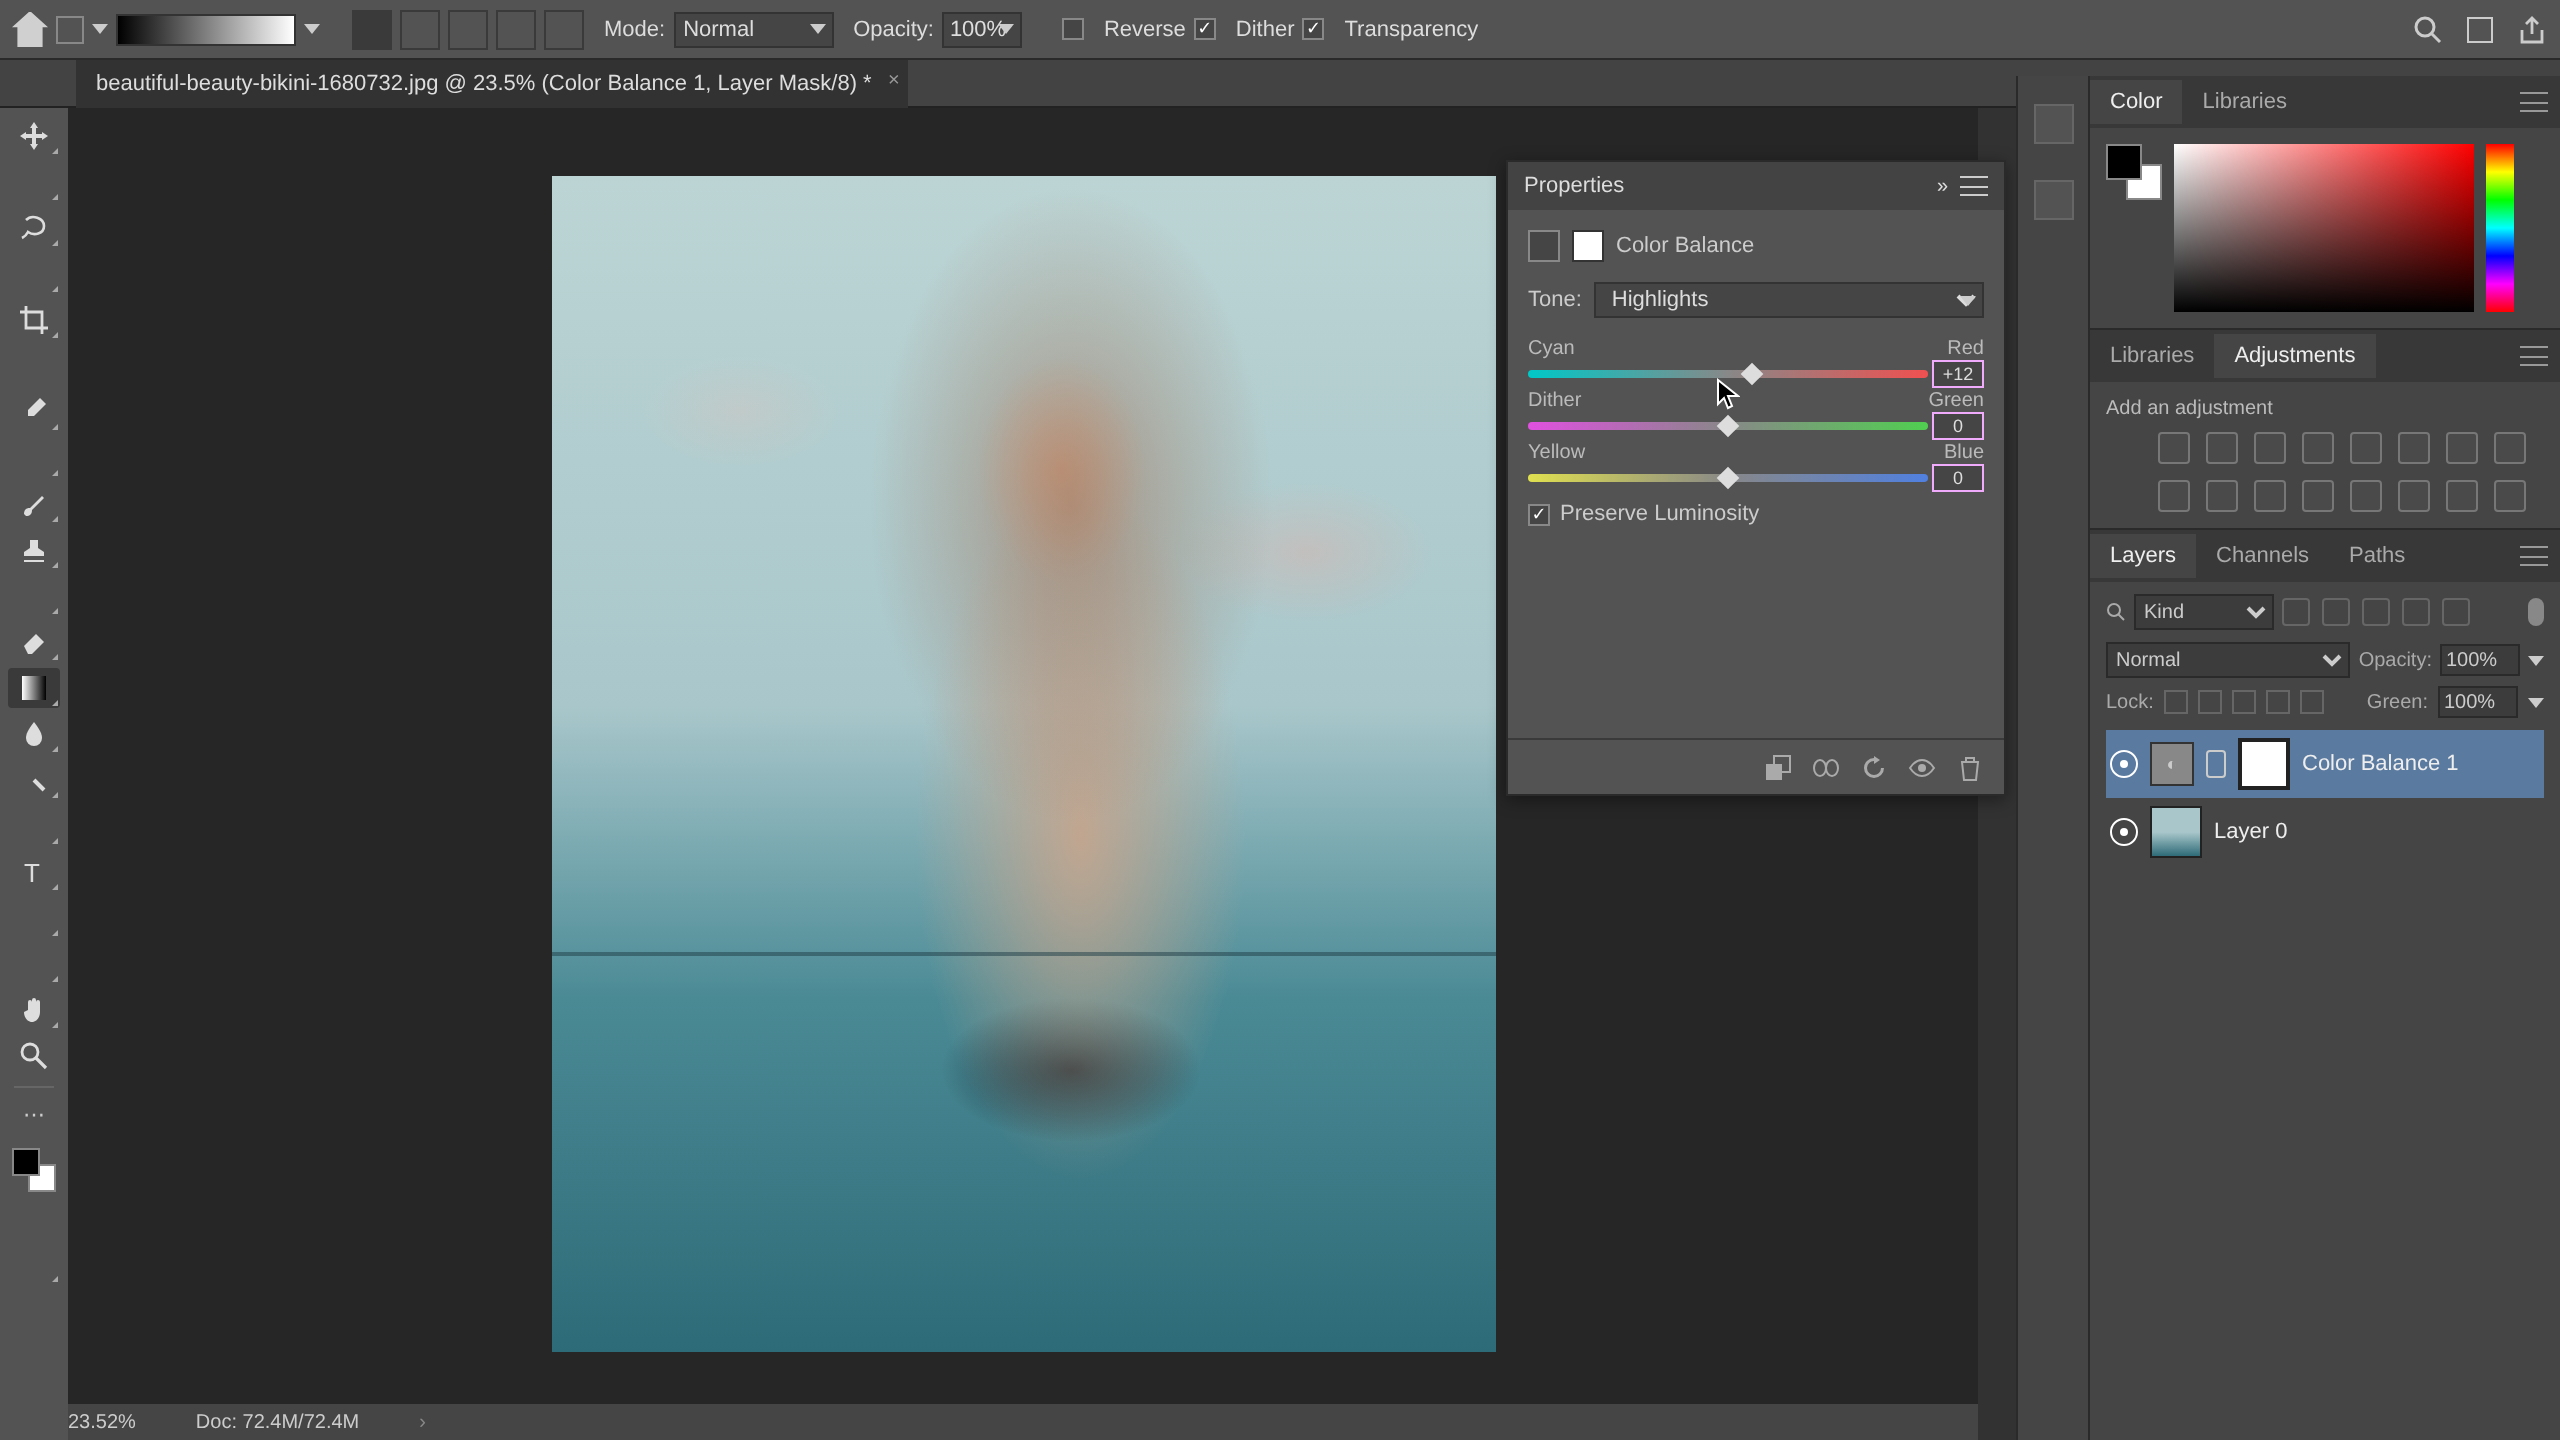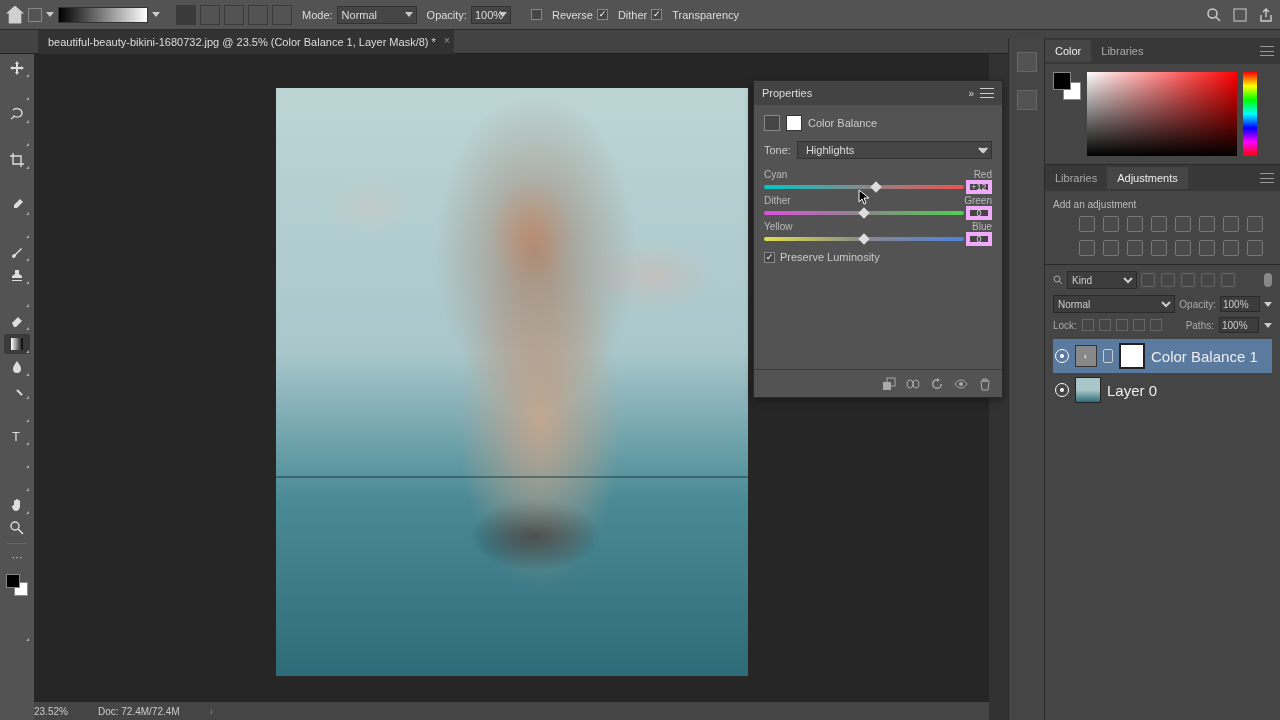--- a/index.html
+++ b/index.html
@@ -72,21 +72,21 @@
 .props-title-row .ico-box{width:16px;height:16px;border:1px solid #888; background:#454545;}
 .props-title-row .mask-box{width:16px;height:16px;background:#fff;border:1px solid #333;}
 .prop-row{display:flex; align-items:center; gap:6px; margin-bottom:10px;}
 .prop-label{font-size:11px; color:#ccc;}
 .prop-select{flex:1; background:#454545; border:1px solid #333; color:#ddd; font-size:11px; height:18px; padding:0 4px;}
 .slider-row{margin-bottom:4px;}
 .slider-labels{display:flex; justify-content:space-between; font-size:10px; color:#bbb;}
 .slider-track{height:8px; position:relative; margin:3px 0;}
 .slider-track .track{position:absolute; left:0; right:28px; top:2px; height:4px; border-radius:2px;}
 .slider-track .handle{position:absolute; top:0; width:8px; height:8px; background:#ddd; transform:rotate(45deg);}
-.slider-track .val-box{position:absolute; right:0; top:-3px; width:26px; height:14px; background:#454545; border:4px solid #f0abfc; font-size:9px; display:flex; align-items:center; justify-content:center; color:#ddd;margin-left:12px;}
+.slider-track .val-box{position:absolute; right:0; top:-3px; width:26px; height:14px; background:#454545; border:1px solid #f0abfc; font-size:9px; display:flex; align-items:center; justify-content:center; color:#ddd;margin-left:12px;}
 .track-cr{background:linear-gradient(90deg,#00c8c8,#888 50%,#f05050);}
 .track-mg{background:linear-gradient(90deg,#e050e0,#888 50%,#50d050);}
 .track-yb{background:linear-gradient(90deg,#e0e050,#888 50%,#5080e0);}
 .preserve-row{display:flex; align-items:center; gap:5px; margin-top:8px;}
 .props-footer{border-top:1px solid #3a3a3a; height:28px; display:flex; align-items:center; justify-content:flex-end; gap:10px; padding:0 10px;}
 .props-footer .f-ico{width:14px;height:14px; fill:#aaa;}
 
 
 .right-dock{ position:absolute; right:0; top:38px; width:236px; height:682px; background:#454545; border-left:1px solid #2a2a2a;}
 .dock-strip{position:absolute; right:236px; top:38px; width:36px; height:682px; background:#454545; border-left:1px solid #2a2a2a; display:flex; flex-direction:column; align-items:center; padding-top:14px; gap:18px;}
@@ -126,21 +126,21 @@
 .lock-icons{display:flex;gap:5px;}
 .lock-icons .li{width:12px;height:12px;border:1px solid #666;}
 .layer-list{}
 .layer-item{display:flex;align-items:center;gap:6px;height:34px;padding:0 2px;}
 .layer-item.sel{background:#5a7aa0;}
 .eye{width:14px;height:14px;border-radius:50%;border:1px solid #fff;position:relative;}
 .eye::after{content:"";position:absolute;left:4px;top:4px;width:4px;height:4px;background:#fff;border-radius:50%;}
 .adj-thumb{width:22px;height:22px;border:1px solid #333;background:#888;font-size:9px;display:flex;align-items:center;justify-content:center;}
 .link-ico{width:10px;height:14px;border:1px solid #ccc;border-radius:2px;}
 .mask-thumb{width:26px;height:26px;background:#fff;border:2px solid #222;}
-.layer-name{font-size:15px;color:#eee;}
+.layer-name{font-size:11px;color:#eee;}
 .img-thumb{width:26px;height:26px;background:linear-gradient(180deg,#a9c7cb 50%,#2e6b78);border:1px solid #222;}
 
 
 .status-bar{position:absolute;left:34px;bottom:0;width:955px;height:18px;background:#454545;display:flex;align-items:center;gap:30px;padding:0 0;font-size:10px;color:#ccc;}
 
 
 .cursor-arrow{position:absolute; width:12px;height:16px; fill:#000; stroke:#fff; stroke-width:1;}
 </style>
 </head>
 <body>
@@ -491,20 +491,26 @@
         <div class="ai"></div>
           <div class="ai"></div>
           <div class="ai"></div>
           <div class="ai"></div>
           <div class="ai"></div>
       </div>
     </div>
   </div>
 
   <div class="panel-section" style="border-bottom:none;">
+    <div class="panel-tabs">
+      <div class="panel-tab active">Layers</div>
+      <div class="panel-tab">Channels</div>
+      <div class="panel-tab">Paths</div>
+      <span class="menu-lines"></span>
+    </div>
     <div class="layers-body">
       <div class="layers-row1">
         <svg width="10" height="10">
             <circle cx="4" cy="4" r="3" fill="none" stroke="#aaa"></circle>
             <line x1="6" y1="6" x2="9" y2="9" stroke="#aaa"></line>
           </svg>
         <select class="kind-sel"><option>Kind</option></select>
         <div class="filter-icons">
           <div class="fi"></div>
             <div class="fi"></div>
@@ -526,21 +532,21 @@
       <div class="layers-row3">
         <span class="lbl-sm">Lock:</span>
         <div class="lock-icons">
           <div class="li"></div>
             <div class="li"></div>
             <div class="li"></div>
             <div class="li"></div>
             <div class="li"></div>
         </div>
         <div style="flex:1"></div>
-        <span class="lbl-sm">Paths:</span>
+        <span class="lbl-sm">Green:</span>
         <div class="pct-box">
             <span>100%</span>
           </div>
         <span class="drop-caret"></span>
       </div>
       <div class="layer-list" id="layer-list">
           <div class="layer-item sel">
             <span class="eye"></span>
       <span class="adj-thumb">◐</span>
       <span class="link-ico"></span>

